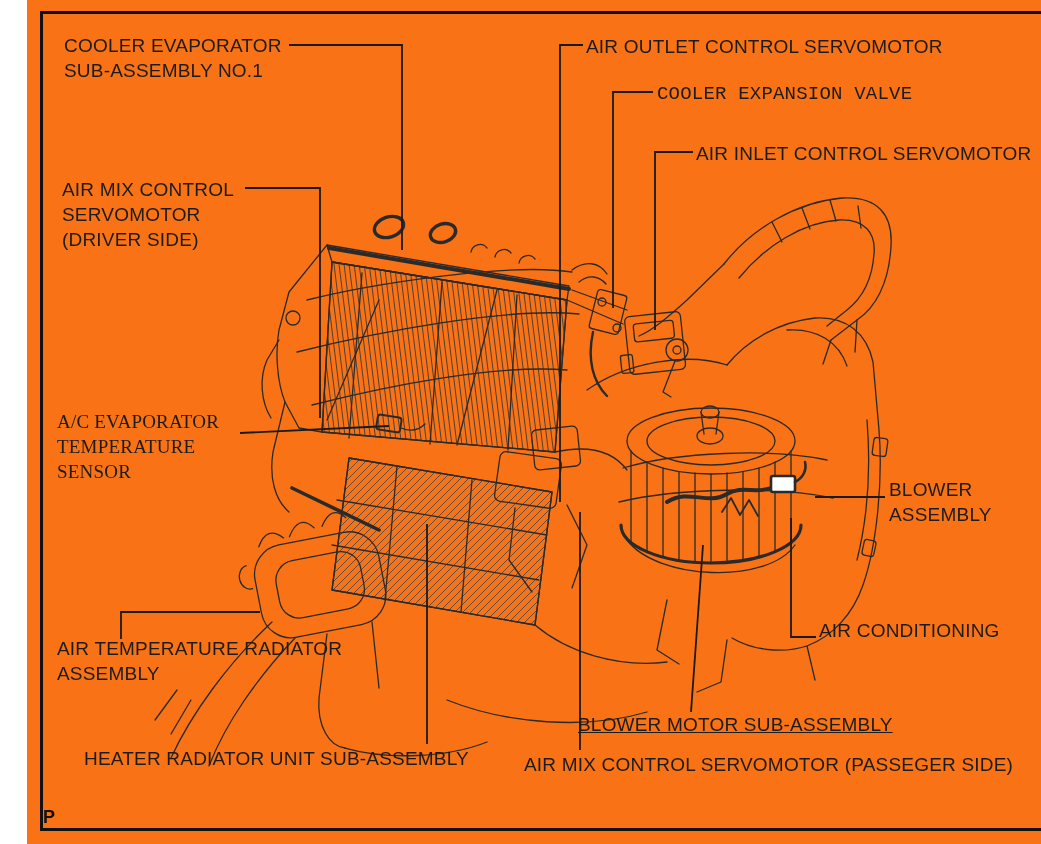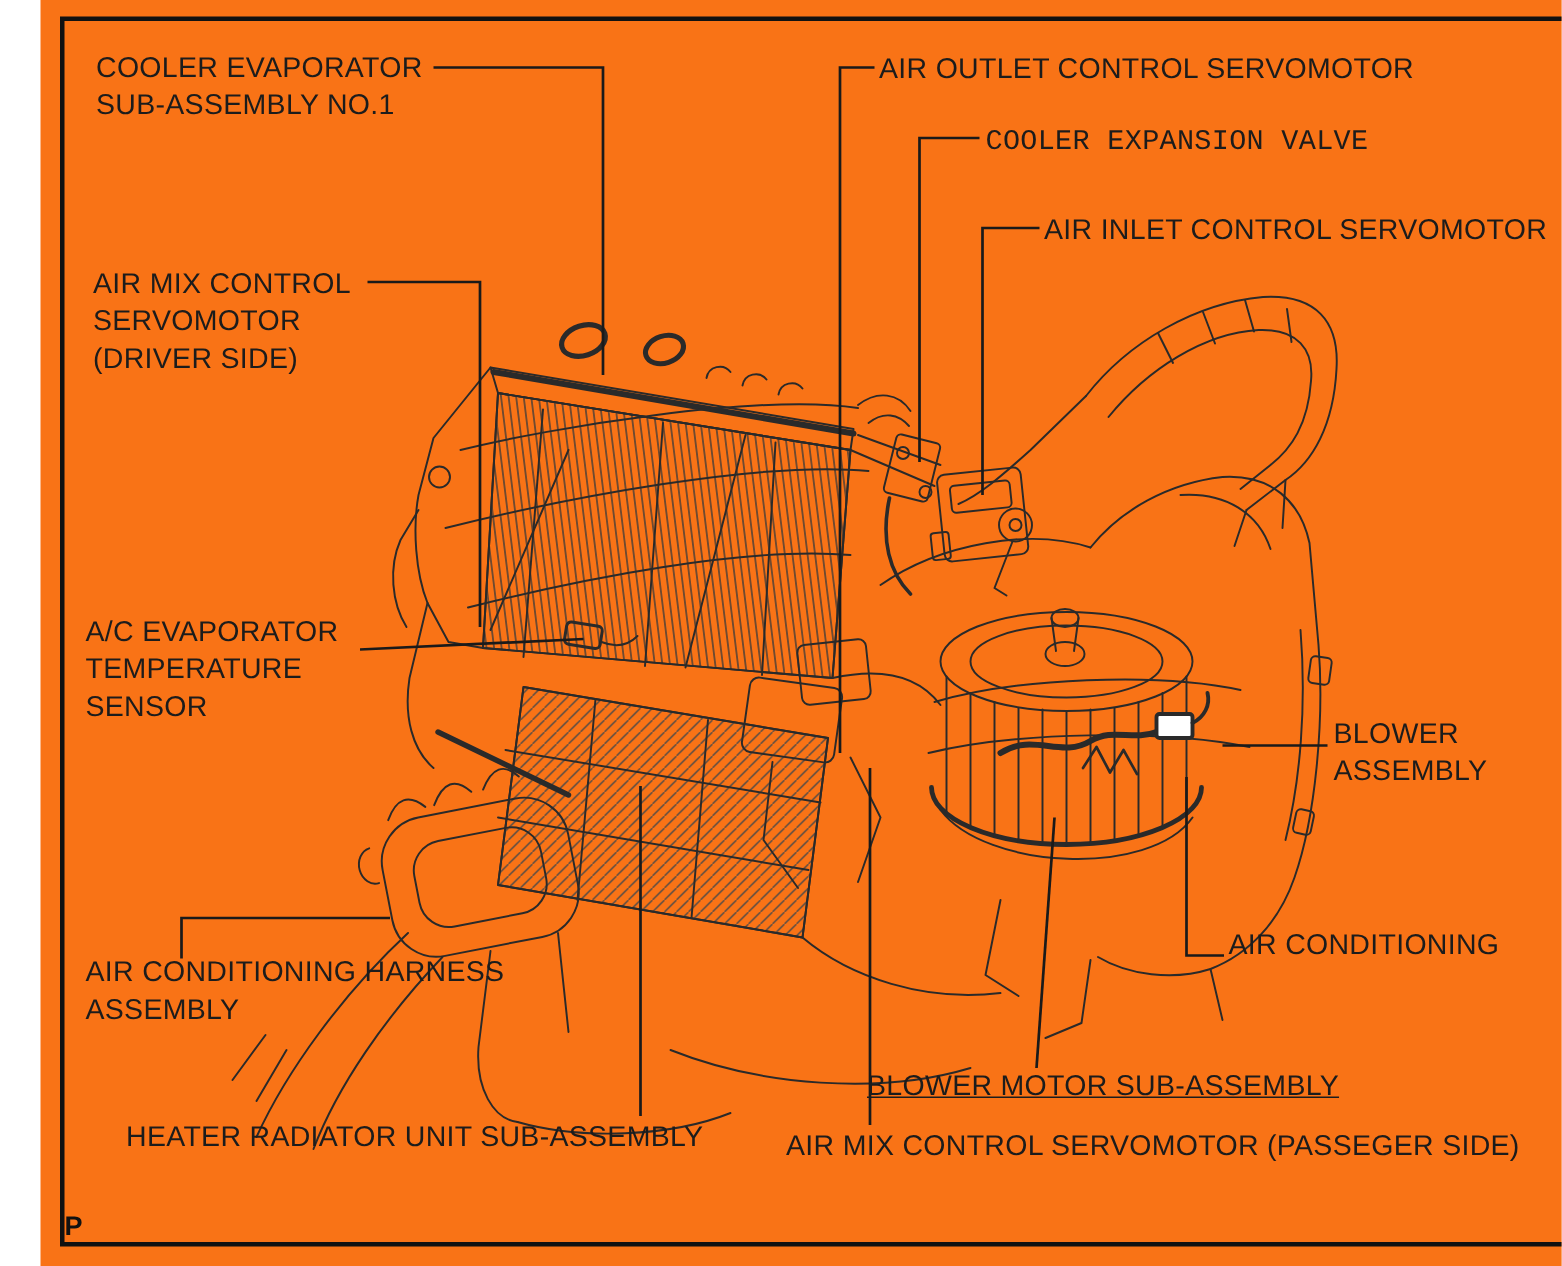--- a/index.html
+++ b/index.html
@@ -36,21 +36,21 @@
     font-size: 19px;
     line-height: 25px;
     letter-spacing: 0.2px;
     white-space: nowrap;
   }
   .lbl-cooler-evaporator { left: 37px;  top: 33px;  }
   .lbl-air-mix-driver    { left: 35px;  top: 177px; }
   .lbl-air-outlet        { left: 559px; top: 34px;  }
   .lbl-cooler-expansion  { left: 630px; top: 82px; font-family: Liberation Mono, monospace;  }
   .lbl-air-inlet         { left: 669px; top: 141px; }
-  .lbl-ac-evap-sensor    { left: 30px;  top: 409px; }
+  .lbl-ac-evap-sensor    { left: 30px;  top: 409px; font-family: Liberation Serif, serif; }
   .lbl-ac-radiator       { left: 30px;  top: 636px; }
   .lbl-heater-radiator   { left: 57px;  top: 746px; }
   .lbl-blower-assembly   { left: 862px; top: 477px; }
   .lbl-ac-harness        { left: 792px; top: 618px; }
   .lbl-blower-motor      { left: 551px; top: 712px; text-decoration: underline; }
   .lbl-air-mix-passenger { left: 497px; top: 752px; }
   .page-marker {
     position: absolute;
     left: 16px;
     top: 807px;
@@ -274,21 +274,21 @@
     <div>AIR INLET CONTROL SERVOMOTOR</div>
   </div>
 
   <div class="lbl lbl-ac-evap-sensor">
     <div>A/C EVAPORATOR</div>
     <div>TEMPERATURE</div>
     <div>SENSOR</div>
   </div>
 
   <div class="lbl lbl-ac-radiator">
-    <div>AIR CONDITIONING HARNESS</div>
+    <div>AIR TEMPERATURE RADIATOR</div>
     <div>ASSEMBLY</div>
   </div>
 
   <div class="lbl lbl-heater-radiator">
     <div>HEATER RADIATOR UNIT SUB-ASSEMBLY</div>
   </div>
 
   <div class="lbl lbl-blower-assembly">
     <div>BLOWER</div>
     <div>ASSEMBLY</div>

